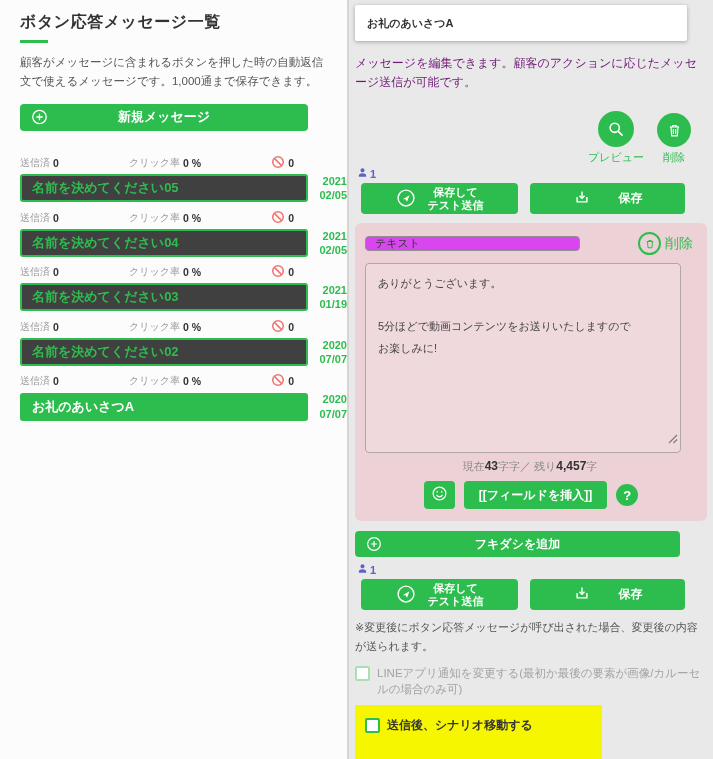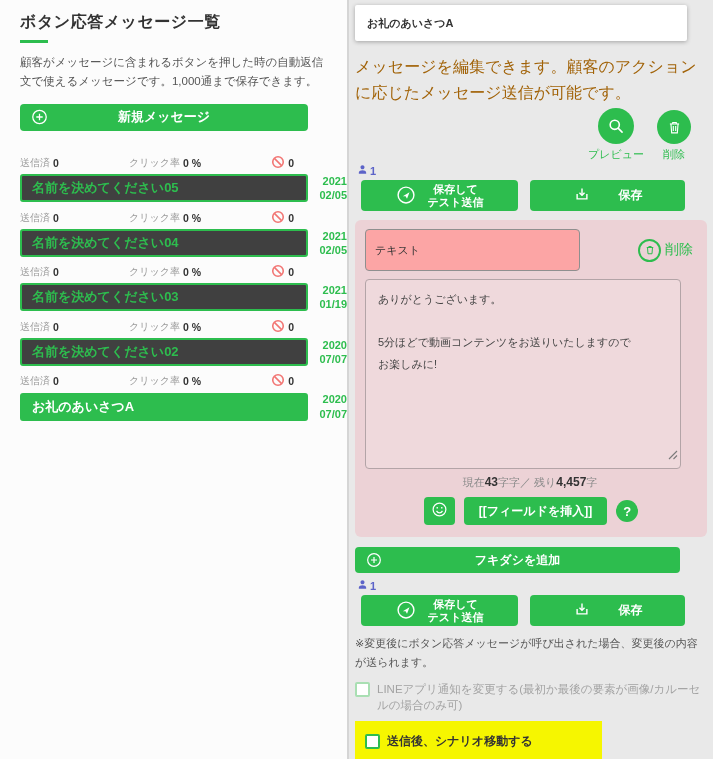--- a/index.html
+++ b/index.html
@@ -29,40 +29,40 @@
              color:#2dbd4e; font-weight:bold; font-size:13px; text-align:left; padding:0 10px;
              cursor:pointer; font-family:inherit; white-space:nowrap; overflow:hidden; }
   .msg-btn.selected { background:#2dbd4e; color:#fff; }
   .msg-date { width:34px; font-size:11px; font-weight:bold; color:#2dbd4e; line-height:1.3; text-align:right; }
 
   
   .right { flex:1; background:#e9e9e9; padding:5px 0 0 6px; }
   .title-input { display:block; width:332px; height:36px; background:#fff; border:none; border-radius:2px;
                  box-shadow:0 1px 4px rgba(0,0,0,.3); font-weight:bold; font-size:11px; color:#333;
                  padding:0 12px; font-family:inherit; outline:none; margin-bottom:13px; }
-  .right-desc { font-size:16px; color:#a16207; line-height:1.6; width:348px; margin-bottom:3px; }
+  .right-desc { font-size:12px; color:#701a75; line-height:1.6; width:348px; margin-bottom:19px; }
   .icon-row { display:flex; justify-content:flex-end; align-items:flex-end; gap:13px; padding-right:22px; }
   .icon-col { display:flex; flex-direction:column; align-items:center; gap:3px; cursor:pointer; }
   .circle-btn { width:36px; height:36px; border-radius:50%; background:#2dbd4e;
                 display:flex; align-items:center; justify-content:center; }
   .icon-label { font-size:11px; color:#2dbd4e; }
 
   .user-row { display:flex; align-items:center; gap:2px; color:#5c63c8; font-size:11px;
               font-weight:bold; margin:2px 0 3px 2px; }
   .action-row { display:flex; gap:12px; margin-left:6px; }
   .btn-save-test { width:157px; height:31px; font-size:11px; gap:12px; }
   .btn-save-test .two-line { line-height:1.2; text-align:center; }
   .btn-save { width:155px; height:31px; font-size:12px; gap:28px; }
 
   .pink { width:352px; background:#ecd2d6; border-radius:6px; padding:9px 10px 12px; margin:9px 0 0 0; }
   .pink-header { display:flex; align-items:center; gap:8px; font-size:13px; font-weight:bold;
                  color:#333; margin-bottom:9px; }
   .drag-handle { display:flex; cursor:grab; }
   .type-row { display:flex; align-items:center; margin-bottom:8px; }
-  .type-select { width:215px; height:42px; background:#fca5a5; border:1px solid #8f8f8f; border-radius:4px;
+  .type-select { width:215px; height:15px; background:#d946ef; border:1px solid #8f8f8f; border-radius:4px;
                  font-size:11px; color:#333; padding:0 9px; display:flex; align-items:center; cursor:pointer; }
   .bubble-del { margin-left:auto; margin-right:4px; display:flex; align-items:center; gap:4px;
                 color:#2dbd4e; font-size:14px; cursor:pointer; }
   .del-circle { width:23px; height:23px; border:2px solid #2dbd4e; border-radius:50%;
                 display:flex; align-items:center; justify-content:center; }
   .ta-wrap { position:relative; width:316px; }
   .bubble-ta { width:316px; height:190px; background:#efd9dc; border:1px solid #b3a4a7; border-radius:4px;
                padding:9px 12px; font-size:11px; color:#444; line-height:1.95; resize:none;
                font-family:inherit; outline:none; display:block; }
   .resize-corner { position:absolute; right:3px; bottom:5px; }

